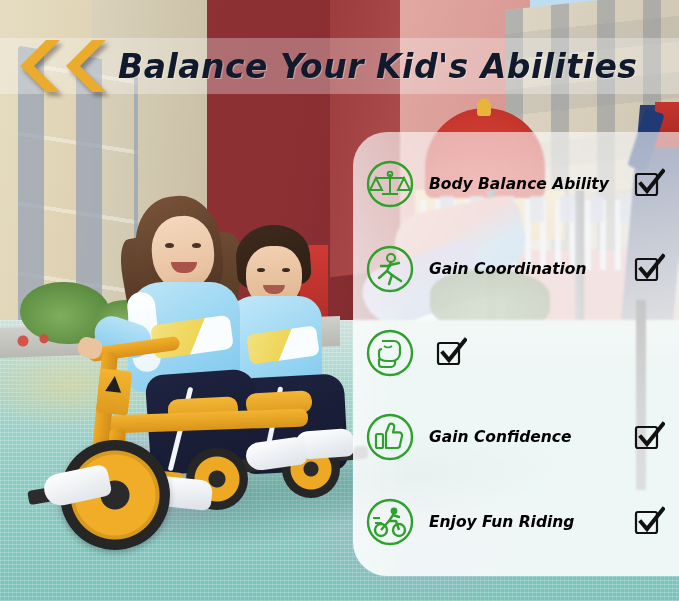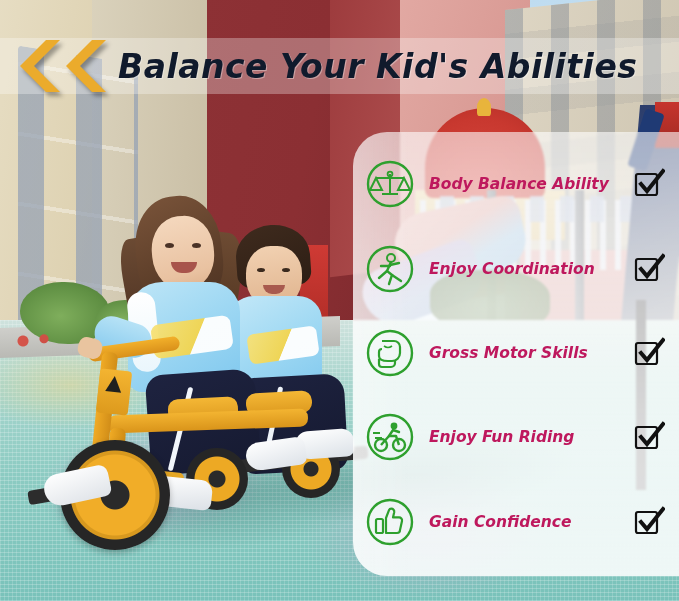--- a/index.html
+++ b/index.html
@@ -498,21 +498,21 @@
     width: 50px; height: 50px;
     margin-right: 14px;
   }
   .f-icon svg { display: block; width: 50px; height: 50px; }
   .f-label {
     flex: 1 1 auto;
     font-family: "DejaVu Sans", sans-serif;
     font-size: 15.5px;
     font-weight: bold;
     font-style: italic;
-    color: #be185d;
+    color: #000000;
     white-space: nowrap;
     overflow: hidden;
   }
   .f-check {
     flex: 0 0 auto;
     width: 32px; height: 32px;
     position: relative;
     margin-left: 6px;
   }
   .f-check svg { display: block; width: 32px; height: 32px; }
@@ -660,40 +660,56 @@
         <svg viewBox="0 0 50 50">
           <circle cx="25" cy="25" r="22" fill="none" stroke="#2ea02e" stroke-width="2.4"></circle>
           <circle cx="26" cy="14" r="4" fill="none" stroke="#2ea02e" stroke-width="2"></circle>
           <path d="M26 18 L22 27 L27 31 L24 40" fill="none" stroke="#2ea02e" stroke-width="2.4" stroke-linecap="round"></path>
           <path d="M22 27 L14 34" fill="none" stroke="#2ea02e" stroke-width="2.4" stroke-linecap="round"></path>
           <path d="M25 21 L34 19" fill="none" stroke="#2ea02e" stroke-width="2.4" stroke-linecap="round"></path>
           <path d="M25 22 L16 22" fill="none" stroke="#2ea02e" stroke-width="2.4" stroke-linecap="round"></path>
           <path d="M27 31 L36 37" fill="none" stroke="#2ea02e" stroke-width="2.4" stroke-linecap="round"></path>
         </svg>
       </span>
-      <span class="f-label">Enjoy Coordination</span>
+      <span class="f-label">Gain Coordination</span>
       <span class="f-check">
         <svg viewBox="0 0 32 32">
           <rect x="3" y="6" width="21" height="21" rx="2" fill="none" stroke="#111" stroke-width="2.2"></rect>
           <path d="M8 16 L14 23 L30 3" fill="none" stroke="#111" stroke-width="4" stroke-linecap="square"></path>
         </svg>
       </span>
     </div>
 
     <div class="feature-row">
       <span class="f-icon">
         <svg viewBox="0 0 50 50">
           <circle cx="25" cy="25" r="22" fill="none" stroke="#2ea02e" stroke-width="2.4"></circle>
           <path d="M17 13 h12 a6 6 0 0 1 6 6 v6 a8 8 0 0 1 -8 8 h-4" fill="none" stroke="#2ea02e" stroke-width="2.2" stroke-linejoin="round"></path>
           <path d="M23 33 q-9 0 -9 -5 v-4 q0 -3 3 -3" fill="none" stroke="#2ea02e" stroke-width="2.2"></path>
           <path d="M14 31 v5 a3 3 0 0 0 3 3 h9 a4 4 0 0 0 4 -4 v-2" fill="none" stroke="#2ea02e" stroke-width="2.2"></path>
           <path d="M19 18 q4 3 8 0" fill="none" stroke="#2ea02e" stroke-width="1.6"></path>
         </svg>
       </span>
-      <span class="f-label">Gross Motor Skills</span>
+      <span class="f-check">
+        <svg viewBox="0 0 32 32">
+          <rect x="3" y="6" width="21" height="21" rx="2" fill="none" stroke="#111" stroke-width="2.2"></rect>
+          <path d="M8 16 L14 23 L30 3" fill="none" stroke="#111" stroke-width="4" stroke-linecap="square"></path>
+        </svg>
+      </span>
+    </div>
+
+    <div class="feature-row">
+      <span class="f-icon">
+        <svg viewBox="0 0 50 50">
+          <circle cx="25" cy="25" r="22" fill="none" stroke="#2ea02e" stroke-width="2.4"></circle>
+          <rect x="11" y="22" width="7" height="14" rx="1.6" fill="none" stroke="#2ea02e" stroke-width="2.2"></rect>
+          <path d="M21 36 h11 a3 3 0 0 0 3 -3 l2 -9 a3 3 0 0 0 -3 -3.6 h-6 l1.2 -5.2 a3 3 0 0 0 -3 -3.6 q-1.6 0 -2.2 1.6 L21 21 Z" fill="none" stroke="#2ea02e" stroke-width="2.2" stroke-linejoin="round"></path>
+        </svg>
+      </span>
+      <span class="f-label">Gain Confidence</span>
       <span class="f-check">
         <svg viewBox="0 0 32 32">
           <rect x="3" y="6" width="21" height="21" rx="2" fill="none" stroke="#111" stroke-width="2.2"></rect>
           <path d="M8 16 L14 23 L30 3" fill="none" stroke="#111" stroke-width="4" stroke-linecap="square"></path>
         </svg>
       </span>
     </div>
 
     <div class="feature-row">
       <span class="f-icon">
@@ -710,32 +726,15 @@
       </span>
       <span class="f-label">Enjoy Fun Riding</span>
       <span class="f-check">
         <svg viewBox="0 0 32 32">
           <rect x="3" y="6" width="21" height="21" rx="2" fill="none" stroke="#111" stroke-width="2.2"></rect>
           <path d="M8 16 L14 23 L30 3" fill="none" stroke="#111" stroke-width="4" stroke-linecap="square"></path>
         </svg>
       </span>
     </div>
 
-    <div class="feature-row">
-      <span class="f-icon">
-        <svg viewBox="0 0 50 50">
-          <circle cx="25" cy="25" r="22" fill="none" stroke="#2ea02e" stroke-width="2.4"></circle>
-          <rect x="11" y="22" width="7" height="14" rx="1.6" fill="none" stroke="#2ea02e" stroke-width="2.2"></rect>
-          <path d="M21 36 h11 a3 3 0 0 0 3 -3 l2 -9 a3 3 0 0 0 -3 -3.6 h-6 l1.2 -5.2 a3 3 0 0 0 -3 -3.6 q-1.6 0 -2.2 1.6 L21 21 Z" fill="none" stroke="#2ea02e" stroke-width="2.2" stroke-linejoin="round"></path>
-        </svg>
-      </span>
-      <span class="f-label">Gain Confidence</span>
-      <span class="f-check">
-        <svg viewBox="0 0 32 32">
-          <rect x="3" y="6" width="21" height="21" rx="2" fill="none" stroke="#111" stroke-width="2.2"></rect>
-          <path d="M8 16 L14 23 L30 3" fill="none" stroke="#111" stroke-width="4" stroke-linecap="square"></path>
-        </svg>
-      </span>
-    </div>
-
 
   </div>
 </div>
 
 </body></html>

